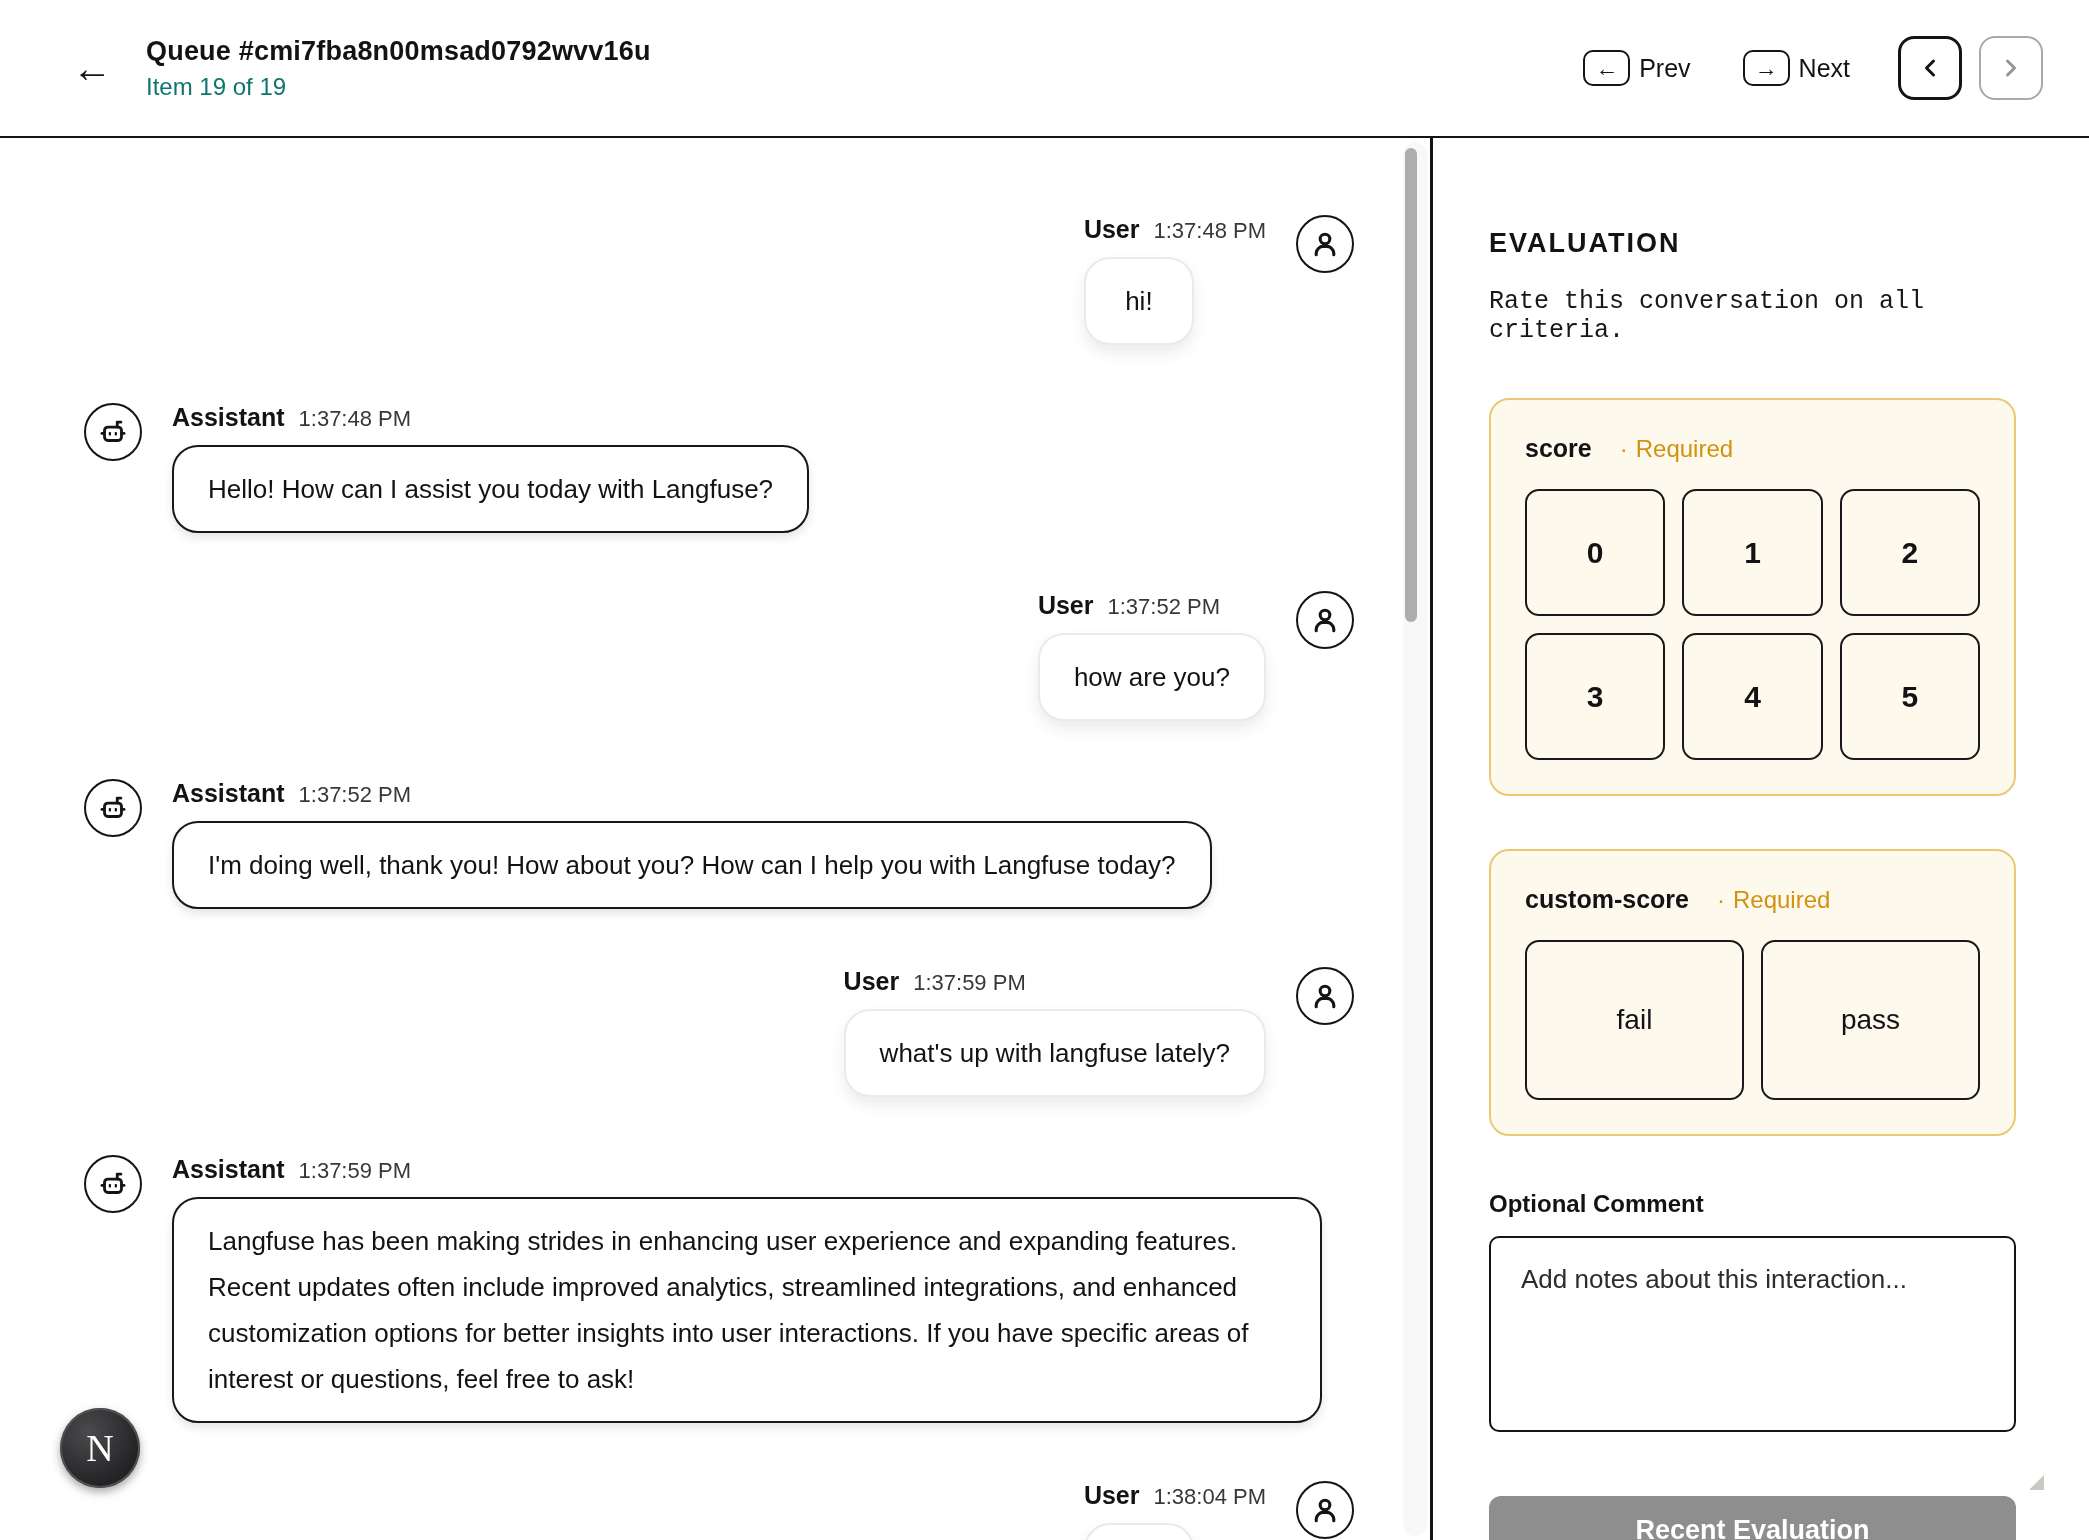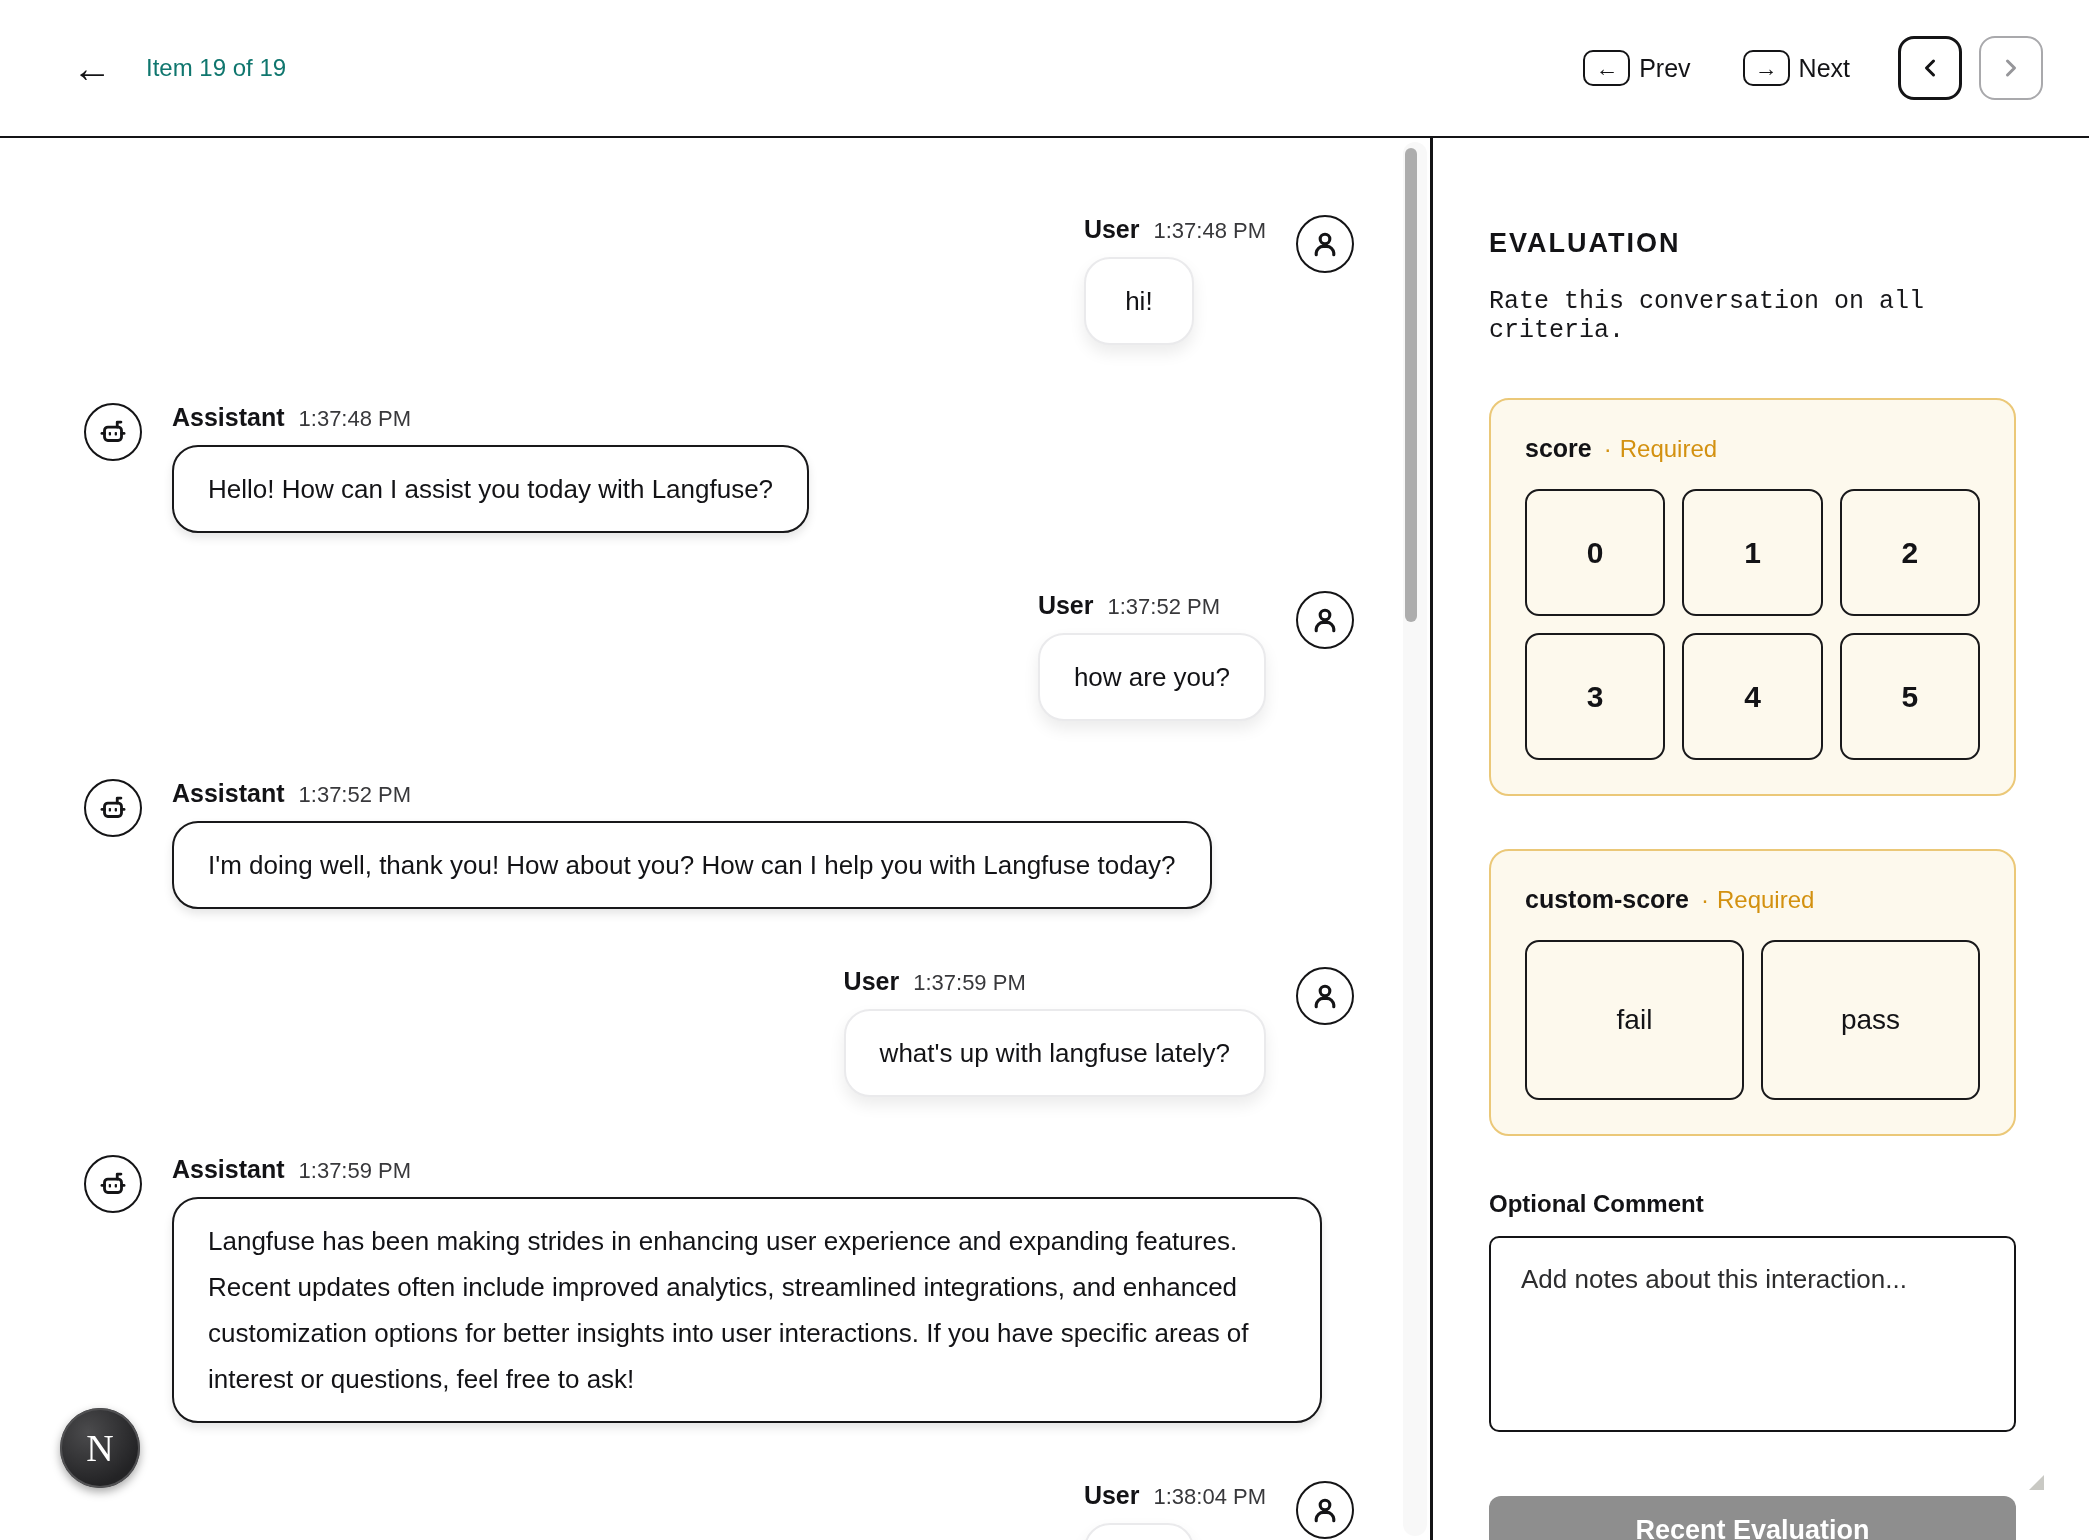--- a/index.html
+++ b/index.html
@@ -59,21 +59,21 @@
   .msg-row.user .msg-bubble { border:2px solid #EAEAEC; min-width:110px; max-width:700px;
                 text-align:center; box-shadow:0 8px 16px rgba(0,0,0,.08); }
 
   
   .panel { flex:1; padding:47px 73px 0 56px; background:#fff; position:relative; }
   .eval-heading { font-size:27px; font-weight:600; letter-spacing:2px;margin-top:43px; }
   .eval-subheading { font-size:25px; margin-top:28px; color:#18181b;font-family:Liberation Mono, monospace; }
 
   .criteria-card { margin-top:53px; background:#FDF9ED; border:2px solid #EBC878;
                    border-radius:20px; padding:34px; }
-  .criteria-head { display:flex; align-items:baseline; gap:12px; margin-bottom:26px; }
+  .criteria-head { display:flex; align-items:baseline; gap:28px; margin-bottom:26px; }
   .criteria-name { font-size:25px; font-weight:700; color:#131316; }
   .criteria-required { font-size:24px; color:#D39110; display:flex; align-items:baseline; gap:8px; }
   .criteria-required .dot { font-size:24px; }
   .option-grid { display:grid; gap:17px; }
   .option-btn { border:2.5px solid #19191b; border-radius:14px; background:#FDF9ED;
                 color:#131316; cursor:pointer; display:flex; align-items:center; justify-content:center; }
   .option-grid.cols-3 .option-btn { height:127px; font-size:30px; font-weight:700; }
   .option-grid.cols-2 .option-btn { height:160px; font-size:28px; font-weight:400; }
 
   .comment-label { margin-top:54px; font-size:24px; font-weight:600; }
@@ -97,20 +97,21 @@
   .dev-badge span { color:#fff; font-size:38px; font-weight:400; font-family:"Liberation Serif","DejaVu Serif",serif; }
 </style>
 </head>
 <body>
 
 <header class="header">
   <button class="back-btn">
     <span>←</span>
   </button>
   <div class="title-block">
+    <div class="queue-title">Queue #cmi7fba8n00msad0792wvv16u</div>
     <div class="queue-subtitle">Item 19 of 19</div>
   </div>
   <div class="header-right">
     <button class="nav-text-btn">
       <span class="mini-box">←</span>
       <span>Prev</span>
     </button>
     <span class="nav-gap"></span>
     <button class="nav-text-btn">
       <span class="mini-box">→</span>

